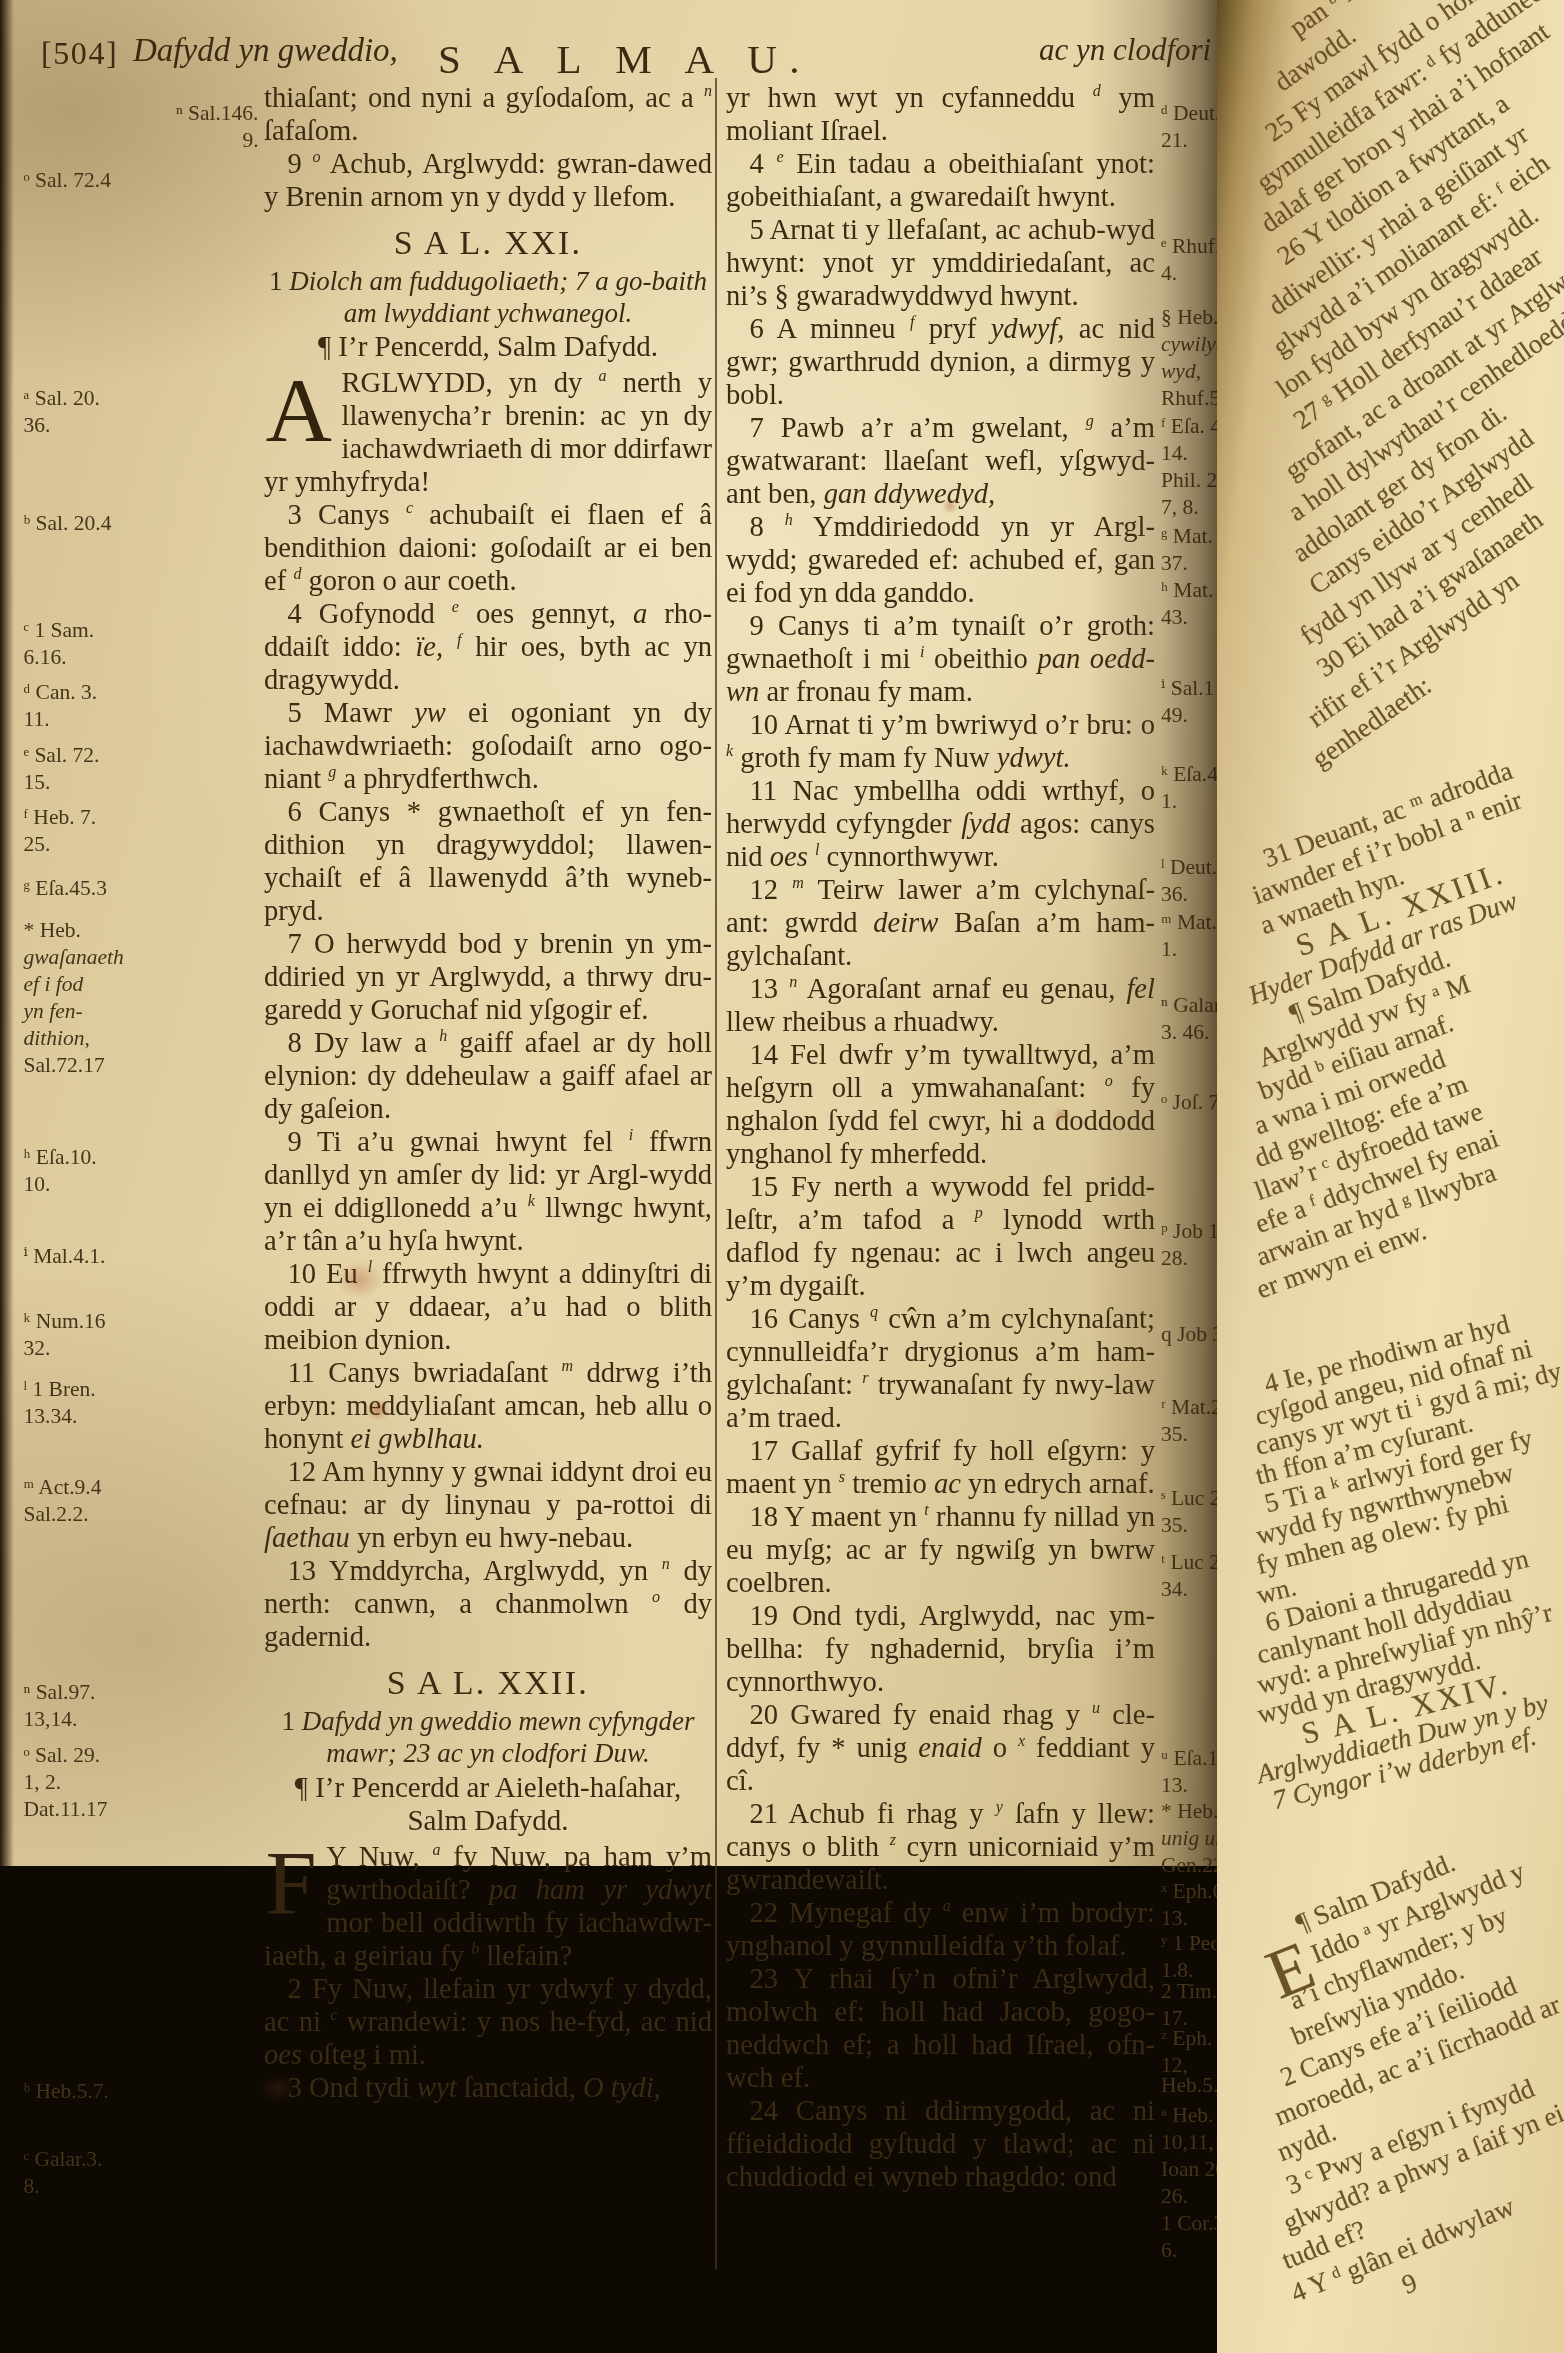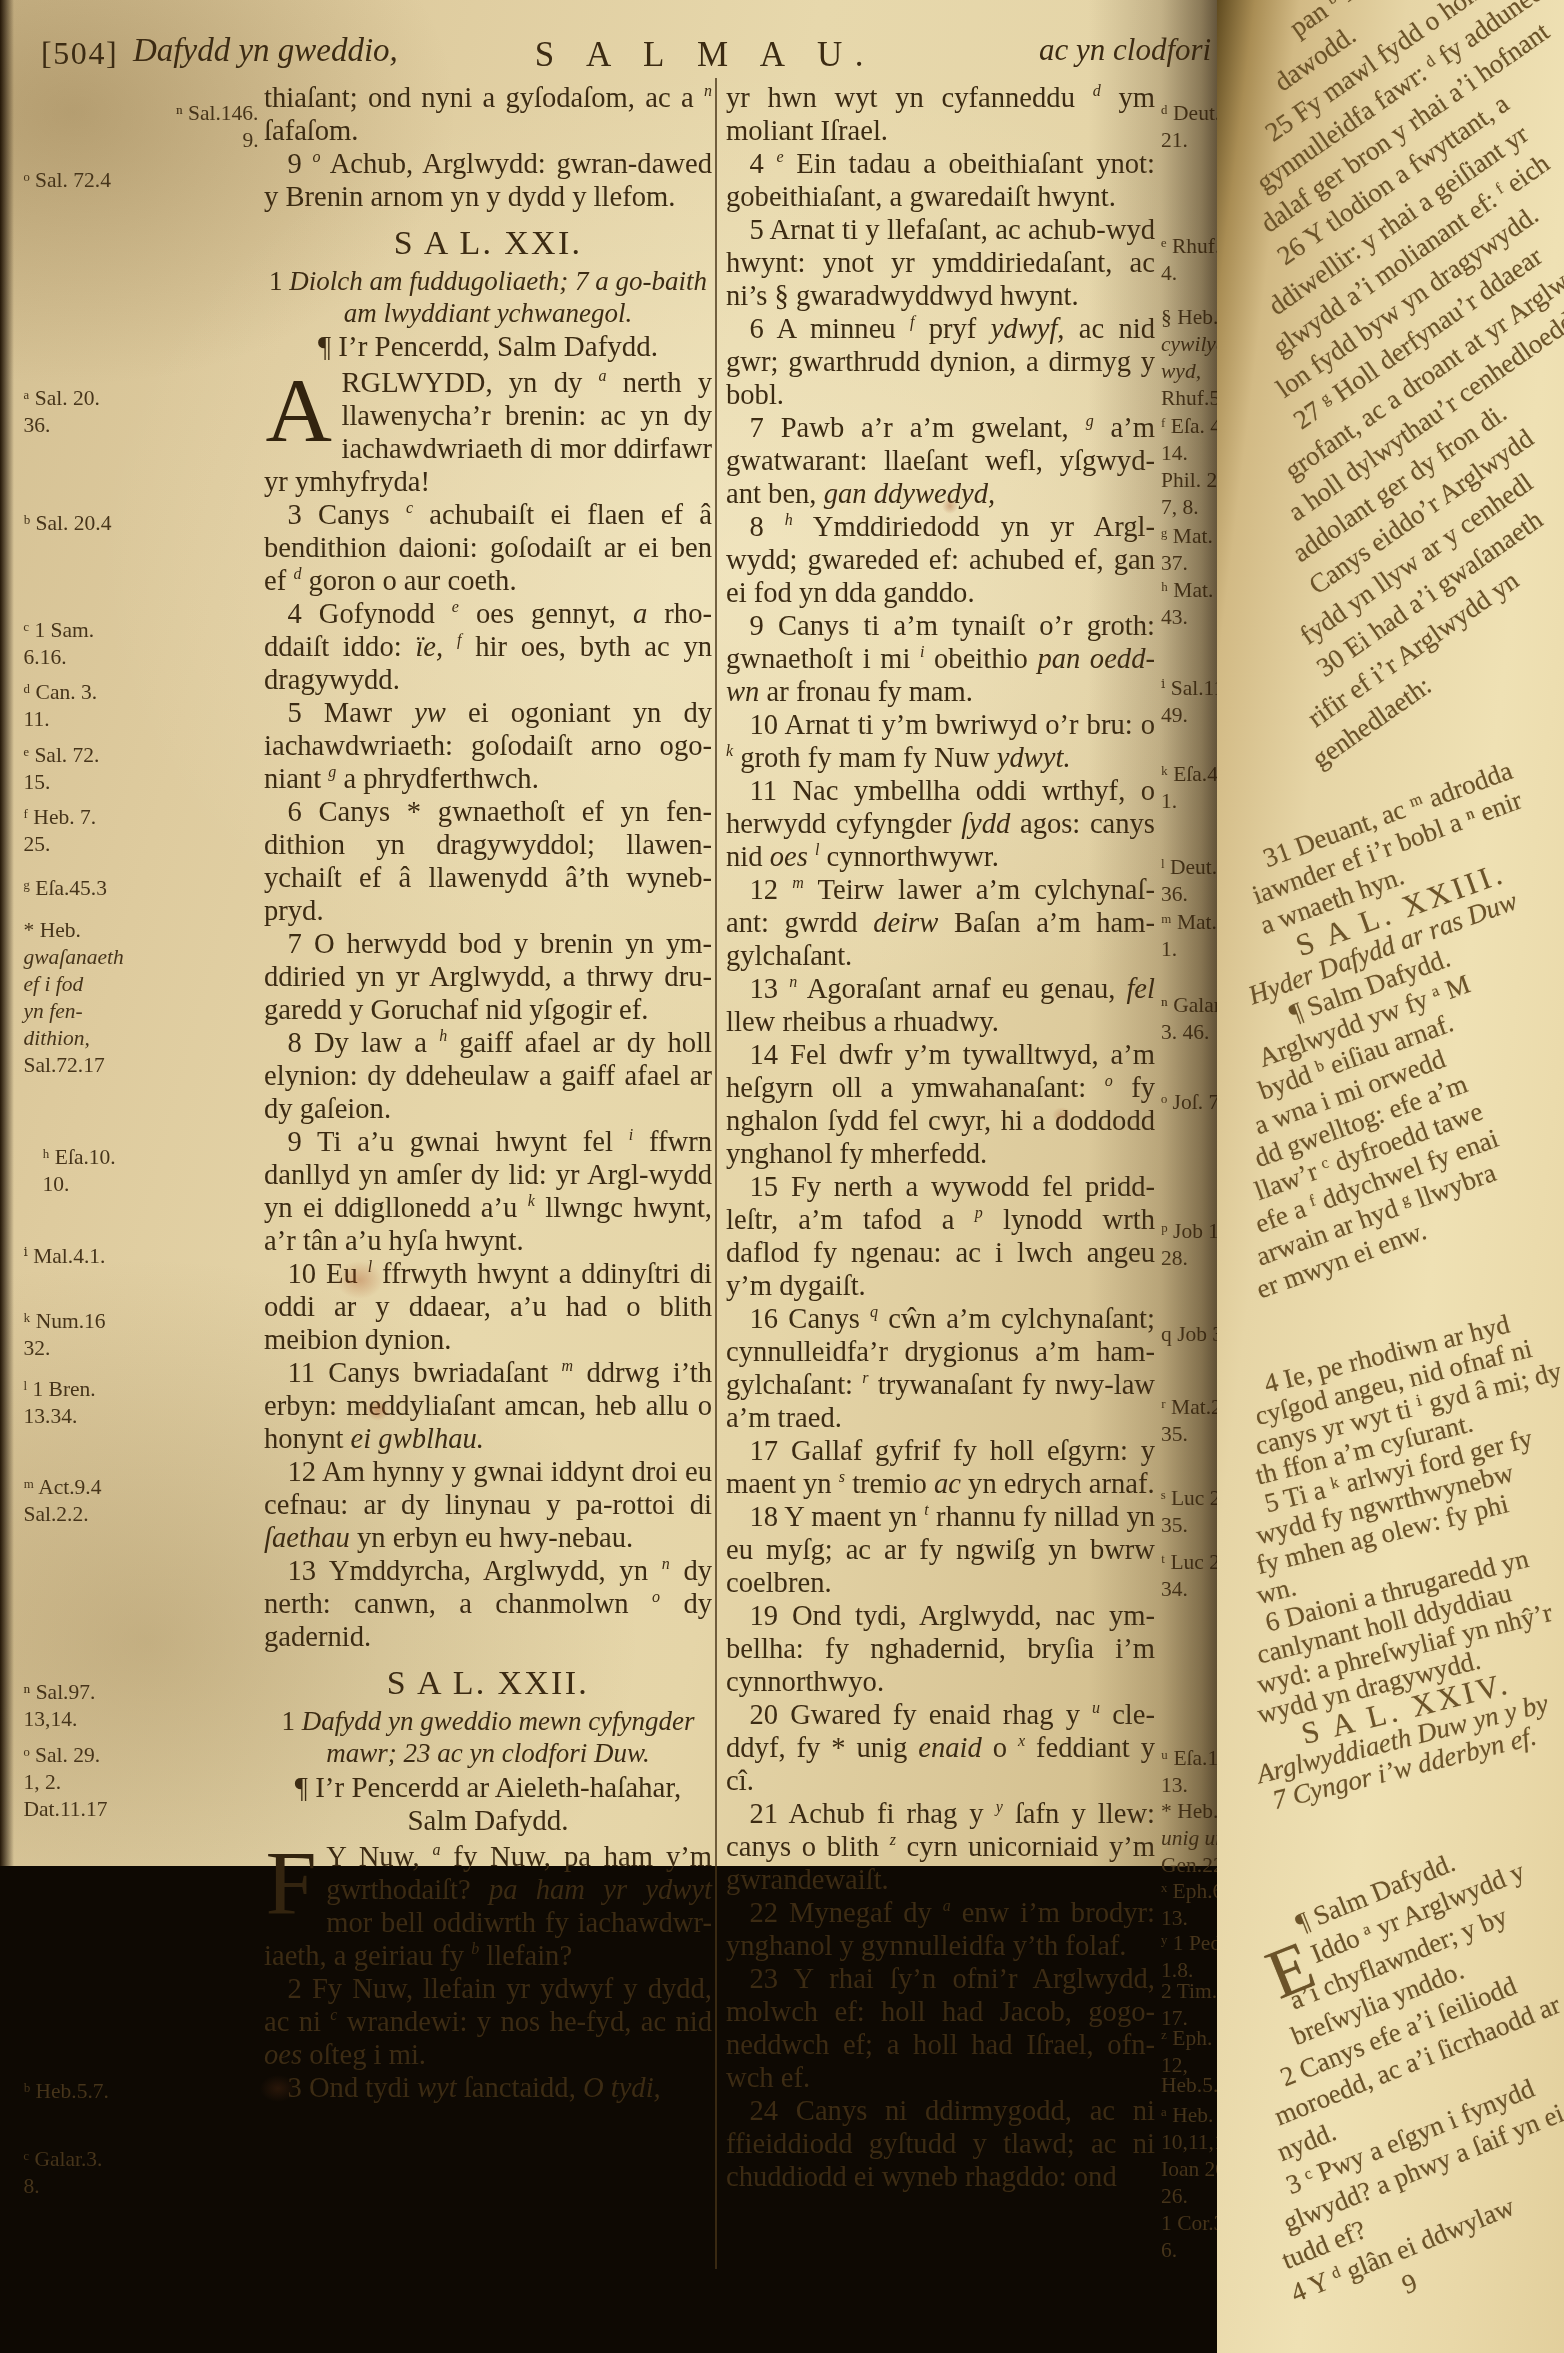--- a/index.html
+++ b/index.html
@@ -13,22 +13,22 @@
       radial-gradient(548px 391px at 6% 6%, rgba(110,80,35,.32), transparent 70%),
       linear-gradient(105deg,#d3bf92 0%,#decb9e 22%,#e7d8ac 48%,#e5d5a8 66%,#d9c697 85%,#cdb987 100%);
   }
   .left-photo-edge{position:absolute;left:0;top:0;width:14px;height:100%;
     background:linear-gradient(90deg,#241708 0%,rgba(36,23,8,.45) 55%,rgba(36,23,8,0) 100%);}
   
   .page-header{position:absolute;left:0;top:30px;width:1217px;height:55px;
     font-size:31px;}
   .page-number{position:absolute;left:41px;top:4.7px;font-size:32px;letter-spacing:1.6px;}
   .running-left{position:absolute;left:133px;top:1.6px;font-style:italic;font-size:33px;}
-  .page-title{position:absolute;left:438px;top:4.7px;width:438px;text-align:right;
-    font-size:35px;letter-spacing:12.5px;}
+  .page-title{position:absolute;left:438px;top:4.7px;width:438px;text-align:left;
+    font-size:41px;letter-spacing:12.5px;}
   .running-right{position:absolute;left:892px;top:1.6px;width:391px;text-align:right;
     font-style:italic;font-size:31px;}
   
   .notes{position:absolute;top:0;height:2354px;font-size:21.5px;line-height:27px;color:#46341a;}
   .notes-left{left:23.5px;width:235px;}
   .notes-right{left:1161px;width:168px;}
   .note{position:absolute;left:0;width:100%;}
   .note-line{white-space:nowrap;}
   .note-line.it{font-style:italic;}
   
@@ -115,21 +115,21 @@
           <div class="note-line">ᵍ Eſa.45.3</div>
         </div>
         <div class="note" style="top: 917px;">
           <div class="note-line">* Heb.</div>
           <div class="note-line it">gwaſanaeth</div>
           <div class="note-line it">ef i fod</div>
           <div class="note-line it">yn fen-</div>
           <div class="note-line it">dithion,</div>
           <div class="note-line">Sal.72.17</div>
         </div>
-        <div class="note" style="top: 1144px; margin-left: 19px;">
+        <div class="note" style="top: 1144px;">
           <div class="note-line">ʰ Eſa.10.</div>
           <div class="note-line">10.</div>
         </div>
         <div class="note" style="top: 1243px;">
           <div class="note-line">ⁱ Mal.4.1.</div>
         </div>
         <div class="note" style="top: 1308px;">
           <div class="note-line">ᵏ Num.16</div>
           <div class="note-line">32.</div>
         </div>

